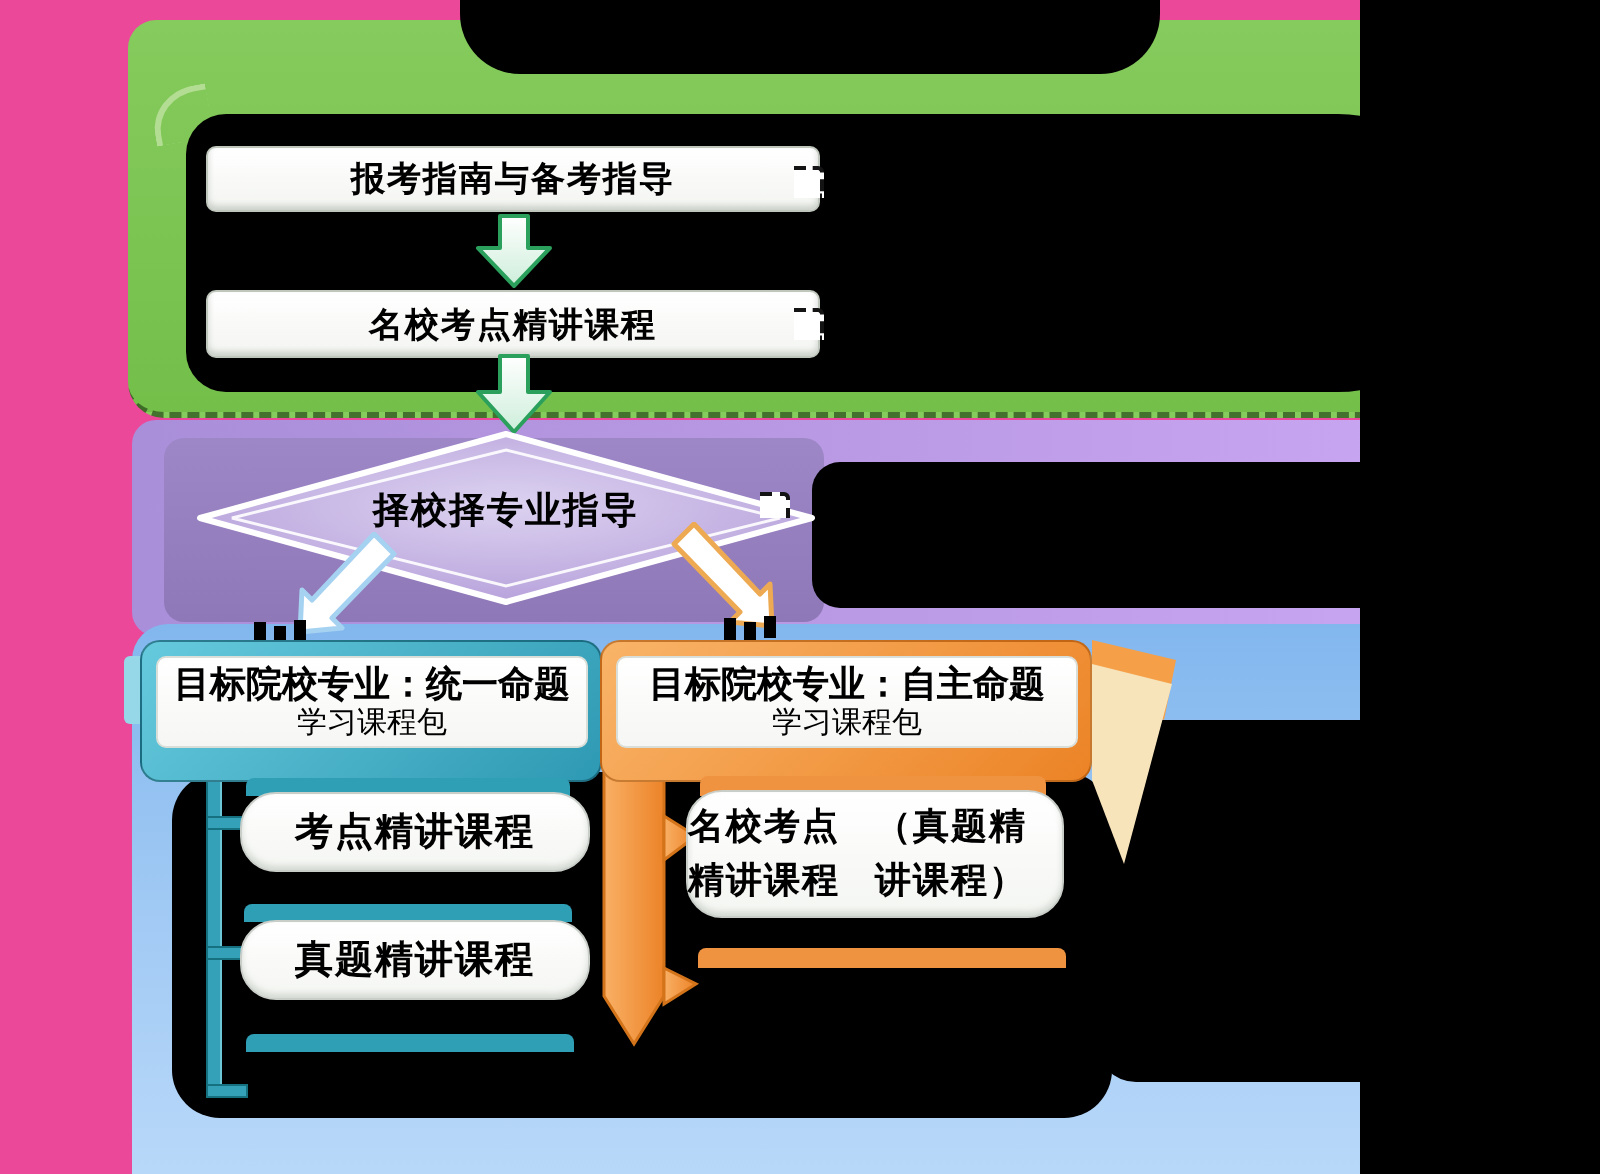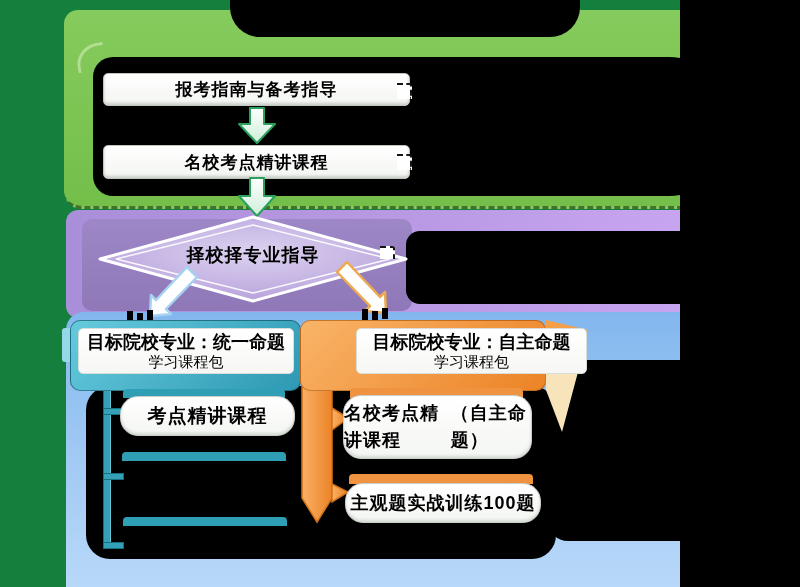--- a/index.html
+++ b/index.html
@@ -1,16 +1,16 @@
 <!DOCTYPE html>
 <html><head>
 <meta charset="utf-8">
 <style>
   html,body{margin:0;padding:0;background:#000;}
-  #canvas{position:relative;width:680px;height:587px;background:#15803d;overflow:hidden;
+  #canvas{position:relative;width:680px;height:587px;background:#ec4899;overflow:hidden;
           font-family:"Liberation Sans",sans-serif;color:#000;}
   .abs{position:absolute;}
   .flex{display:flex;align-items:center;justify-content:center;}
 
   
   .band-green{left:64px;top:10px;width:730px;height:199px;border-radius:14px 26px 18px 18px;
      background:linear-gradient(180deg,#86cb5d,#73bf4a);border-bottom:3px dashed rgba(15,40,8,.55);box-sizing:border-box;}
   .flourish{left:76px;top:44px;width:26px;height:24px;border-top:3px solid #b4dd94;border-left:3px solid #b4dd94;
      border-radius:80% 0 0 0;transform:rotate(-10deg);}
   .green-inner{left:93px;top:57px;width:641px;height:139px;background:#000;border-radius:20px 65px 65px 20px;}
@@ -36,21 +36,21 @@
 
   
   .diamond-label{left:94px;top:209px;width:318px;height:92px;font-weight:bold;font-size:18px;letter-spacing:1px;}
 
   
   .hdr{top:320px;height:71px;border-radius:10px;box-sizing:border-box;}
   .hdr-teal{left:70px;width:231px;background:linear-gradient(135deg,#66cadd,#2e99b3);border:1px solid rgba(10,70,85,.55);}
   .hdr-orange{left:300px;width:246px;background:linear-gradient(135deg,#f9b468,#ec8326);border:1px solid rgba(150,70,0,.5);}
   .hdr-white{left:7px;top:7px;width:216px;height:46px;background:linear-gradient(180deg,#ffffff,#f6f7f4);
      border:1px solid #d9ded8;border-radius:5px;flex-direction:column;box-sizing:border-box;}
-  .hdr-orange .hdr-white{width:231px;margin-left:48px;}
+  .hdr-orange .hdr-white{width:231px;}
   .hdr-l1{font-weight:bold;font-size:18px;line-height:22px;}
   .hdr-l2{font-size:15px;line-height:18px;}
   .teal-fold{left:62px;top:328px;width:12px;height:34px;background:#96d7e8;border-radius:3px;}
 
   
   .tbar{left:103px;top:390px;width:8px;height:159px;background:#35a1b8;border-left:1px solid #15707f;border-right:1px solid #6cc6d6;box-sizing:border-box;}
   .tstub{left:103px;width:21px;height:7px;background:#35a1b8;border:1px solid #15707f;box-sizing:border-box;}
 
   
   .strip-teal{background:#2f9fb6;border-radius:4px 4px 0 0;height:9px;}
@@ -168,27 +168,27 @@
       <div class="hdr-l2">学习课程包</div>
     </div>
   </div>
 
   <div class="abs strip-teal" style="left:123px;top:389px;width:162px"></div>
   <div class="abs flex cbox" style="left:120px;top:396px;width:175px;height:40px">
     <span>考点精讲课程</span>
   </div>
 
   <div class="abs strip-teal" style="left:122px;top:452px;width:164px"></div>
+  <div class="abs flex cbox" style="left:120px;top:460px;width:175px;height:40px">
+    <span>真题精讲课程</span>
+  </div>
 
   <div class="abs strip-teal" style="left:123px;top:517px;width:164px"></div>
 
   <div class="abs strip-orange" style="left:350px;top:388px;width:173px"></div>
   <div class="abs flex cbox cbox2" style="left:343px;top:395px;width:189px;height:64px">
     <div>名校考点精讲课程</div>
-    <div>（自主命题）</div>
+    <div>（真题精讲课程）</div>
   </div>
 
   <div class="abs strip-orange" style="left:349px;top:474px;width:184px"></div>
-  <div class="abs flex cbox" style="left:345px;top:483px;width:196px;height:40px;font-size:18px">
-    <span>主观题实战训练100题</span>
-  </div>
 
 </div>
 
 </body></html>

